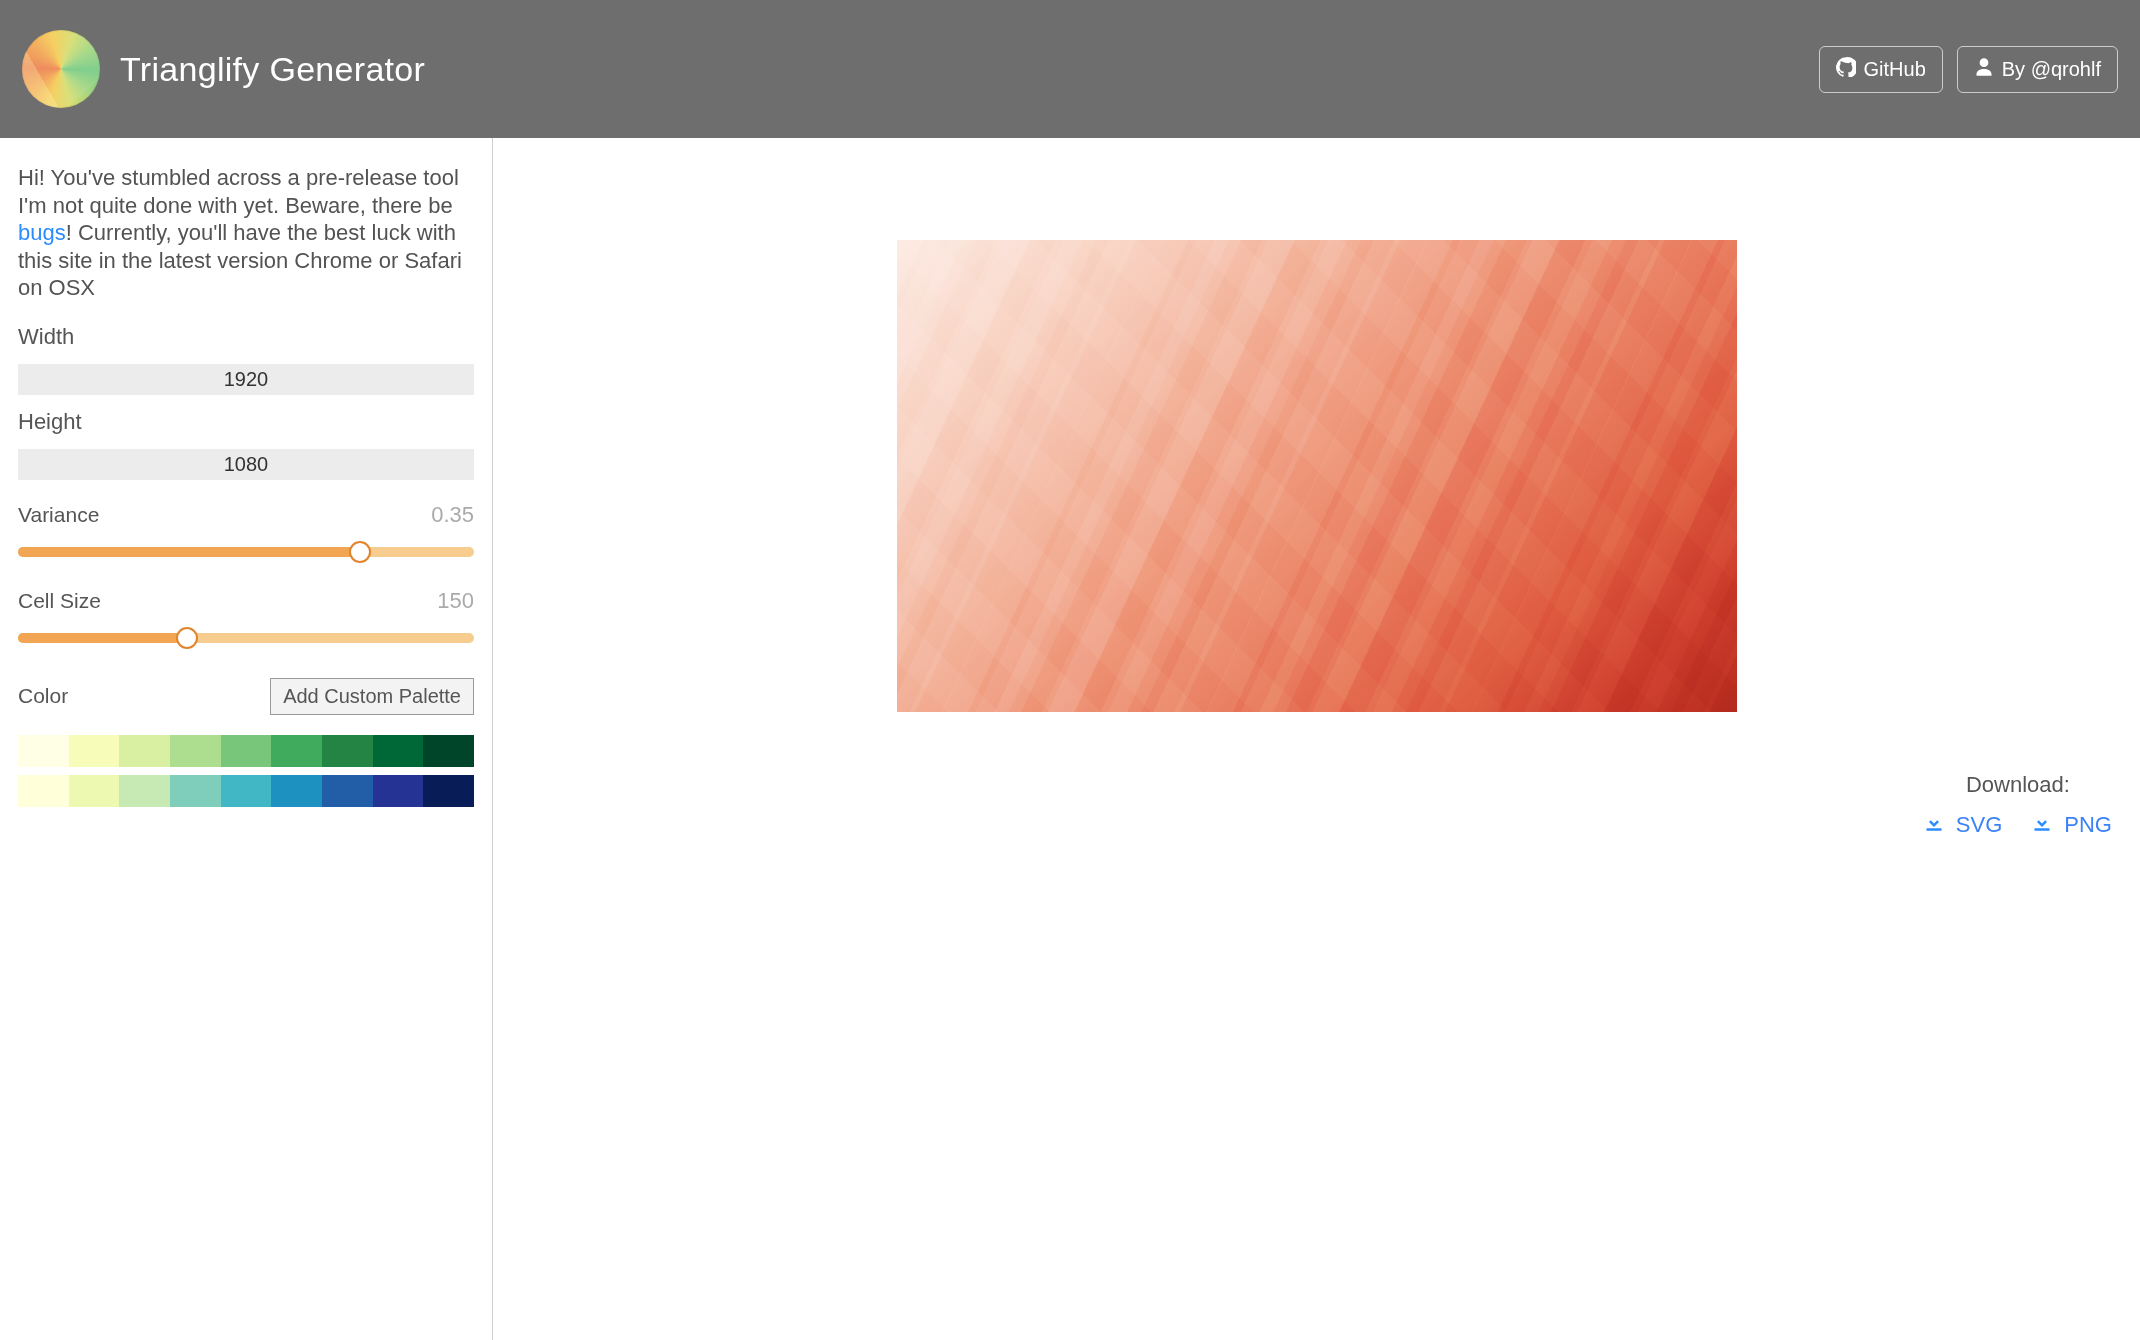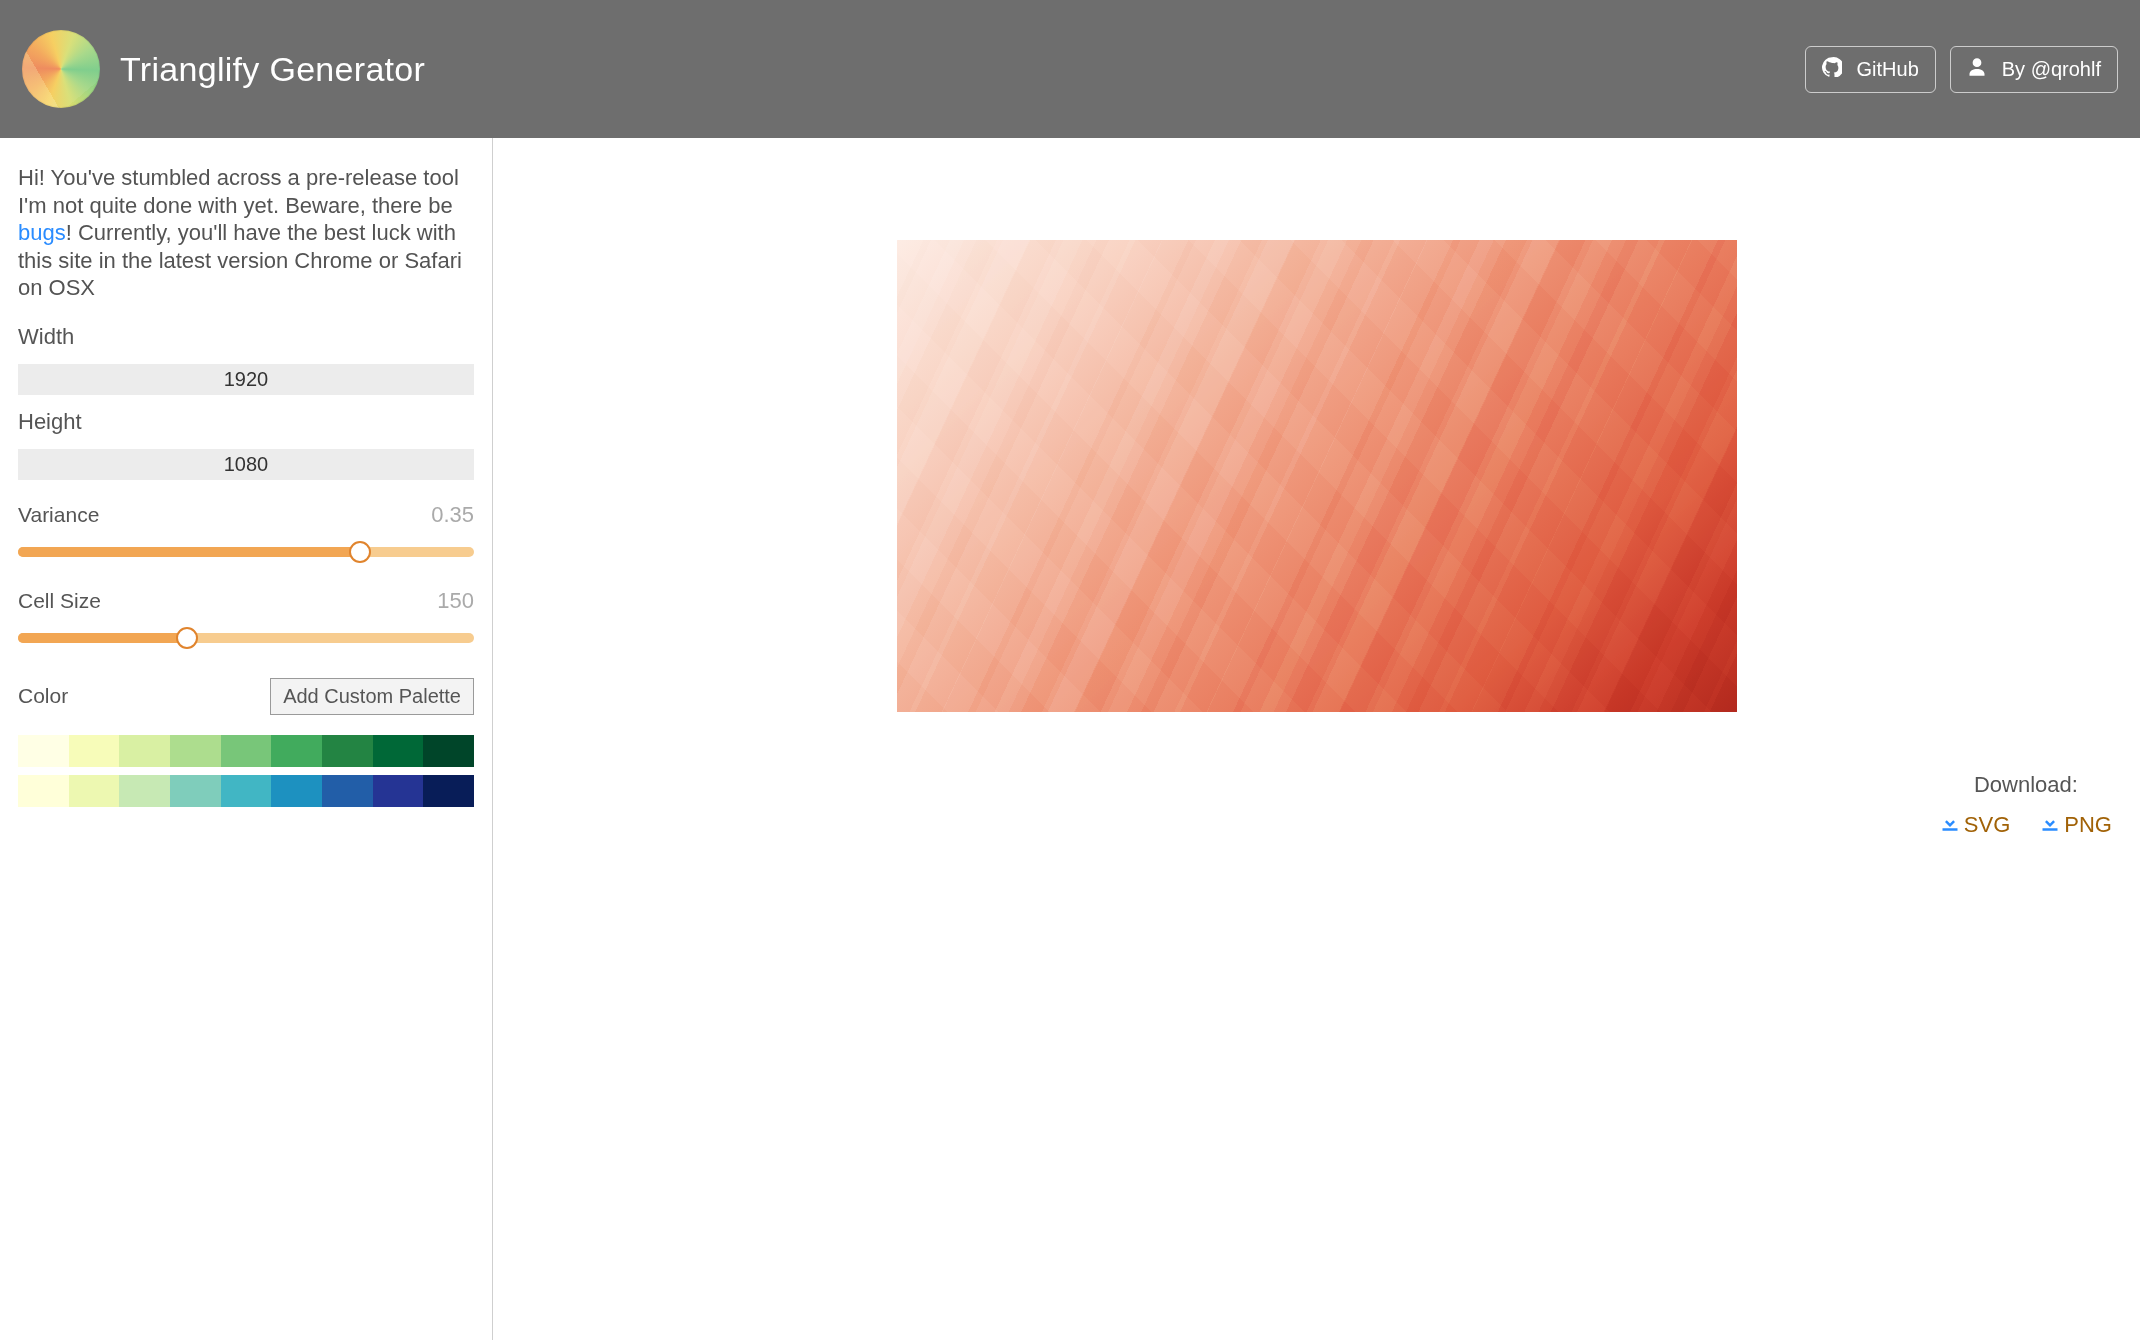--- a/index.html
+++ b/index.html
@@ -39,21 +39,21 @@
   }
   .app-title {
     color: #fff;
     font-size: 34px;
     font-weight: 400;
     letter-spacing: .3px;
     flex: 1;
   }
   .header-actions { display: flex; gap: 14px; }
   .hbtn {
-    display: inline-flex; align-items: center; gap: 15px;
+    display: inline-flex; align-items: center; gap: 8px;
     padding: 10px 16px;
     border: 1px solid rgba(255,255,255,.65);
     border-radius: 6px;
     color: #fff; font-size: 20px;
     background: transparent;
     cursor: pointer;
   }
   .hbtn svg { width: 20px; height: 20px; fill: #fff; }
 
   
@@ -135,21 +135,21 @@
   }
   .preview::after{
     background:
       repeating-linear-gradient(45deg, rgba(0,0,0,.05) 0 36px, rgba(255,255,255,.05) 36px 72px);
     opacity:.5;
   }
 
   .download { margin-top: 60px; text-align:center; }
   .download-label { color:#555; font-size:22px; }
   .dl-links { margin-top: 14px; display:flex; gap: 30px; justify-content:center; }
-  .dl-links a { color:#a16207; font-size:22px; text-decoration:none; display:inline-flex; align-items:center; gap:4px; cursor:pointer;}
+  .dl-links a { color:#3b82f6; font-size:22px; text-decoration:none; display:inline-flex; align-items:center; gap:12px; cursor:pointer;}
   .dl-links svg { width:20px; height:20px; fill:#2a8cff; }
 </style>
 </head>
 <body>
 
 <div class="header">
   <div class="logo"></div>
   <div class="app-title">Trianglify Generator</div>
   <div class="header-actions">
     <button class="hbtn">

